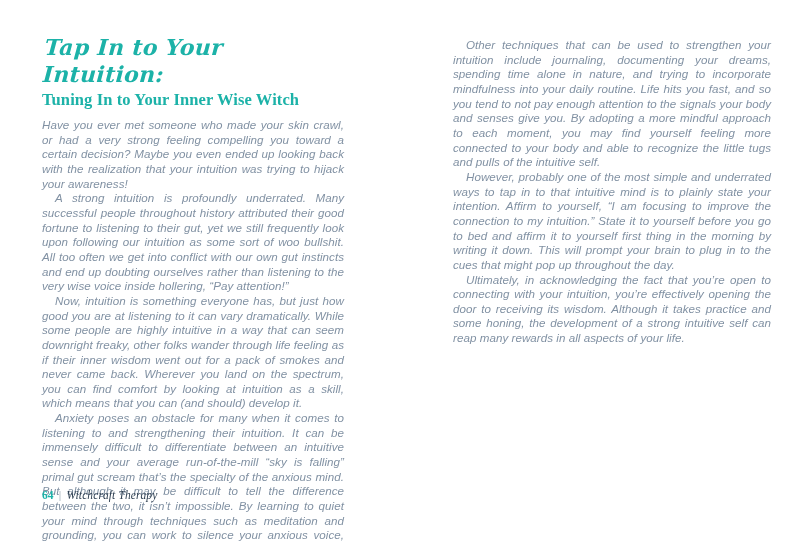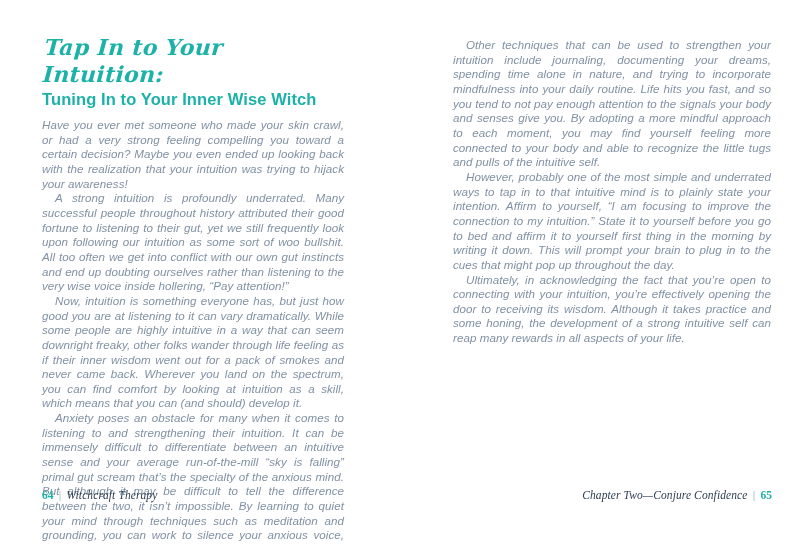--- a/index.html
+++ b/index.html
@@ -18,21 +18,21 @@
   .script-title {
     font-family: "DejaVu Serif", serif;
     font-style: italic; font-weight: bold;
     font-size: 22px; line-height: 27px;
     color: #1cb2a8;
     letter-spacing: 0.3px;
     transform: skewX(-4deg);
     transform-origin: left bottom;
   }
   .subtitle {
-    font-family: Liberation Sans, sans-serif;
+    font-family: Liberation Serif, serif;
     font-weight: bold;
     font-size: 16.5px; line-height: 21px;
     color: #1cb2a8;
     letter-spacing: 0.1px;
     margin-top: 1px;
   }
   .body-text {
     margin-top: 8px;
     font-size: 11.6px; line-height: 14.65px;
     color: #8191a3;
@@ -88,17 +88,14 @@
       <p>Other techniques that can be used to strengthen your intuition include journaling, documenting your dreams, spending time alone in nature, and trying to incorporate mindfulness into your daily routine. Life hits you fast, and so you tend to not pay enough attention to the signals your body and senses give you. By adopting a more mindful approach to each moment, you may find yourself feeling more connected to your body and able to recognize the little tugs and pulls of the intuitive self.</p>
       <p>However, probably one of the most simple and underrated ways to tap in to that intuitive mind is to plainly state your intention. Affirm to yourself, “I am focusing to improve the connection to my intuition.” State it to yourself before you go to bed and affirm it to yourself first thing in the morning by writing it down. This will prompt your brain to plug in to the cues that might pop up throughout the day.</p>
       <p>Ultimately, in acknowledging the fact that you’re open to connecting with your intuition, you’re effectively opening the door to receiving its wisdom. Although it takes practice and some honing, the development of a strong intuitive self can reap many rewards in all aspects of your life.</p>
     </div>
   </div>
 
   <div class="footer footer-left">
     <span class="page-number">64</span><span class="footer-sep">|</span><span class="footer-label">Witchcraft Therapy</span>
   </div>
 
-  <div class="footer footer-right">
-    <span class="footer-label">Chapter Two—Conjure Confidence</span><span class="footer-sep">|</span><span class="page-number">65</span>
-  </div>
 
 </div>
 
 </body></html>

